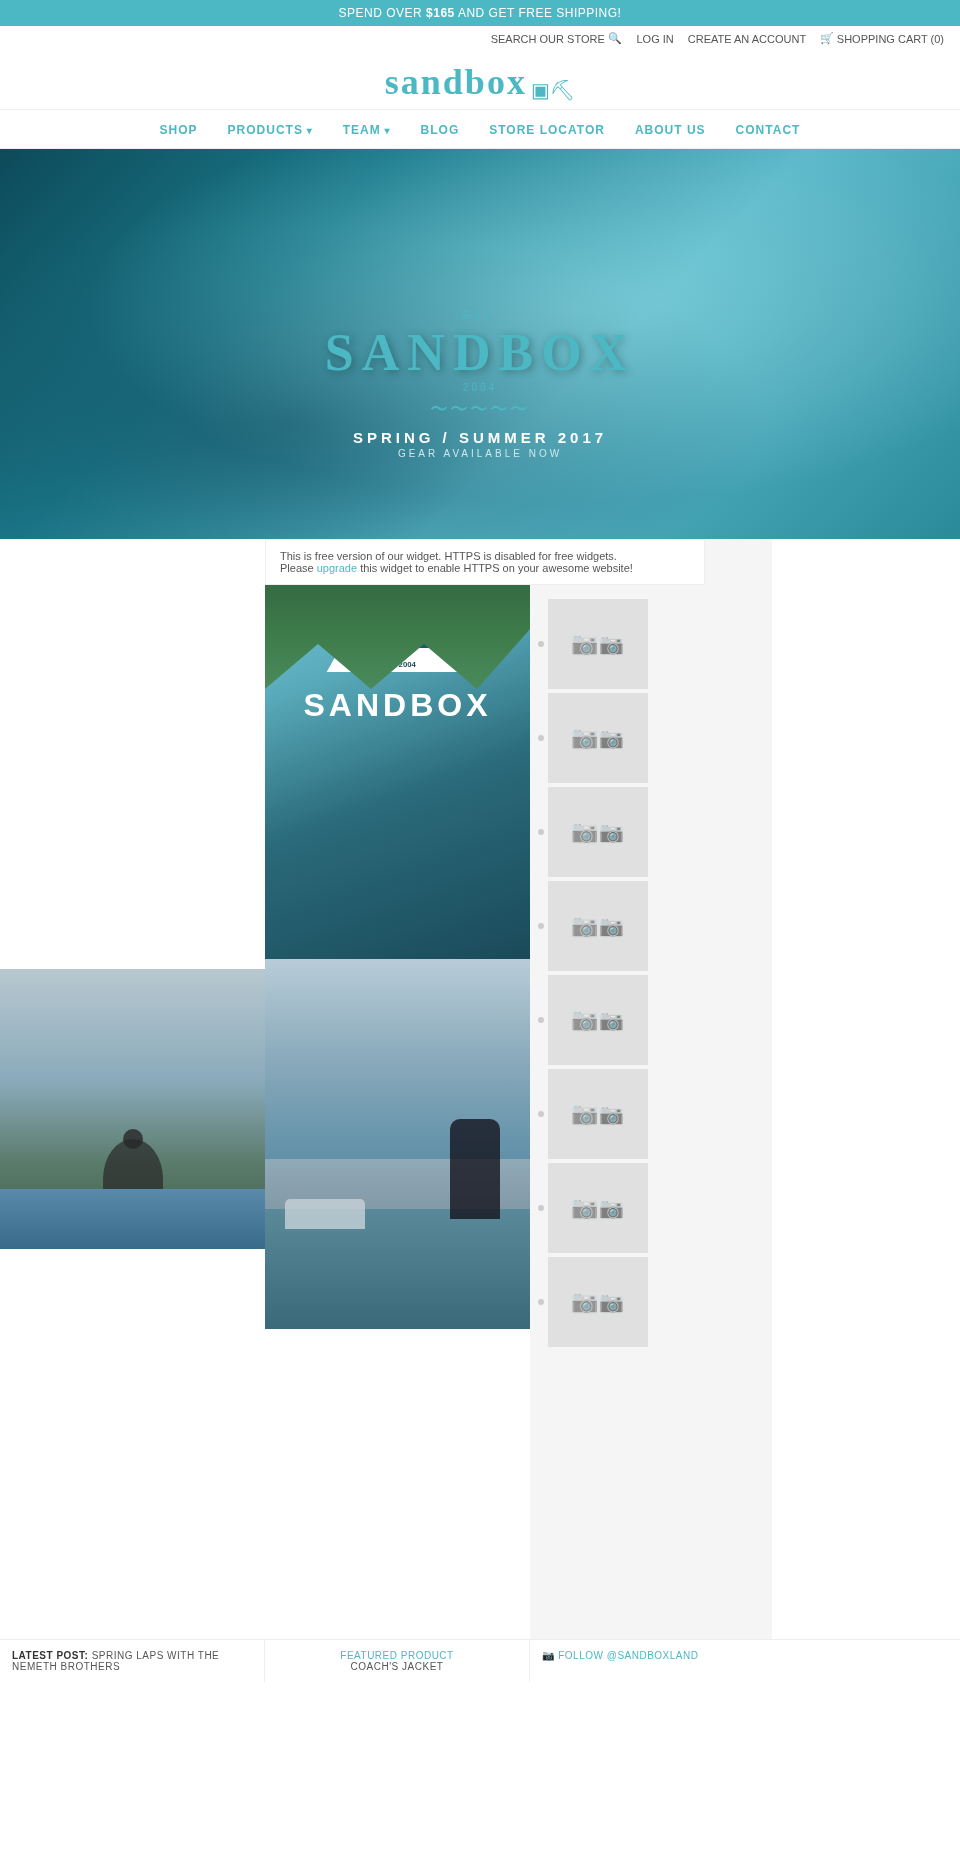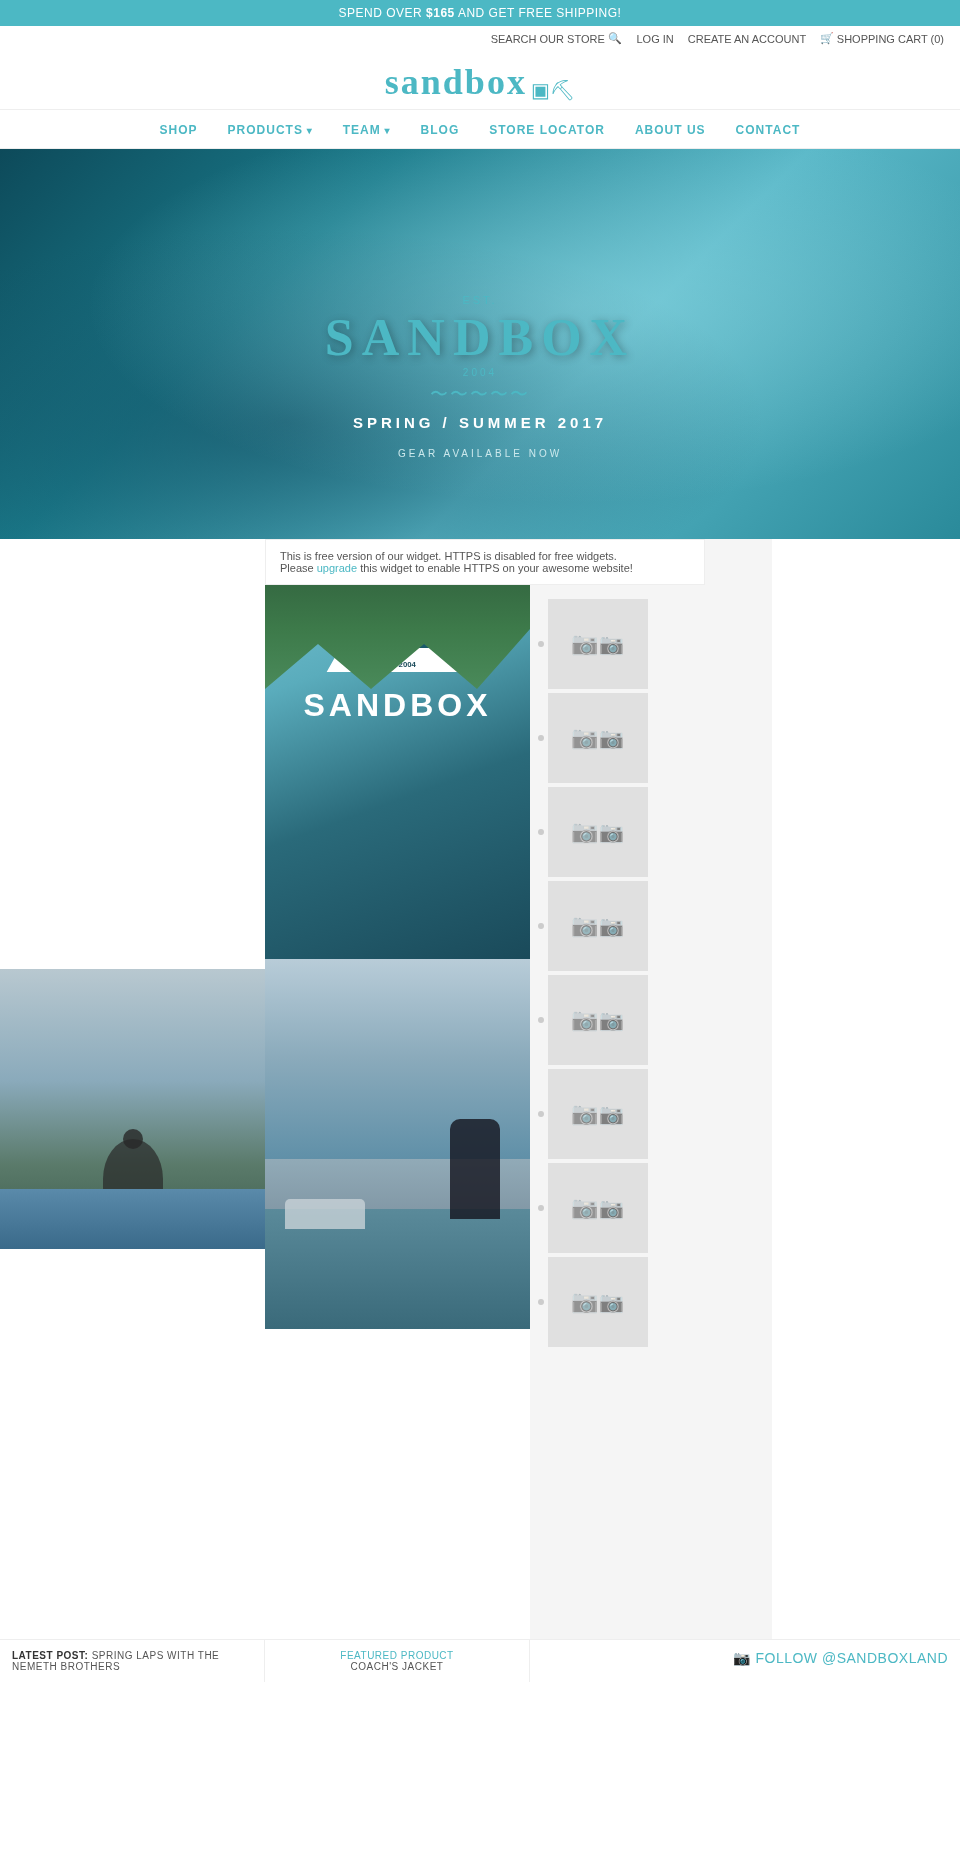--- a/index.html
+++ b/index.html
@@ -155,21 +155,21 @@
       font-size: 15px;
       letter-spacing: 4px;
       color: #fff;
       font-weight: bold;
       margin-top: 8px;
     }
     .hero-tagline {
       font-size: 10px;
       letter-spacing: 3px;
       color: #cce8ec;
-      margin-top: 17px;
+      margin-top: 2px;
     }
 
     
     .main-content {
       display: flex;
       width: 772px;
       min-height: 1100px;
       position: relative;
     }
 
@@ -334,23 +334,23 @@
       letter-spacing: 0.5px;
       border-right: 1px solid #eee;
     }
     .bottom-center .product-name {
       color: #555;
       font-size: 10px;
     }
     .bottom-right {
       flex: 1;
       padding: 10px 12px;
-      font-size: 14px;
-      color: #4cb8c4;
-      text-align: right;
+      font-size: 10px;
+      color: #4cb8c4;
+      text-align: left;
       text-transform: uppercase;
       letter-spacing: 0.5px;
     }
 
     
     .triangle-svg {
       width: 160px;
       height: 140px;
     }
   </style>

